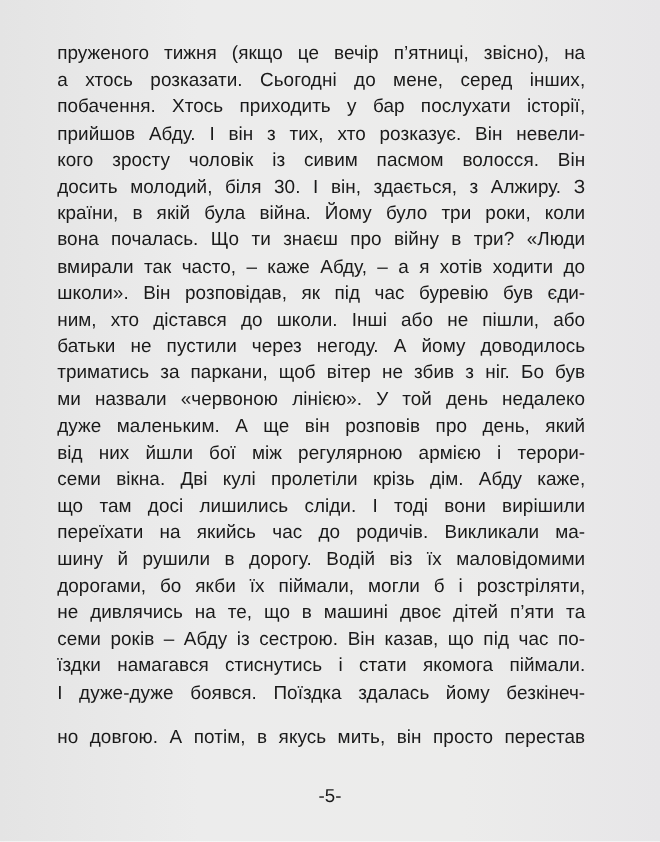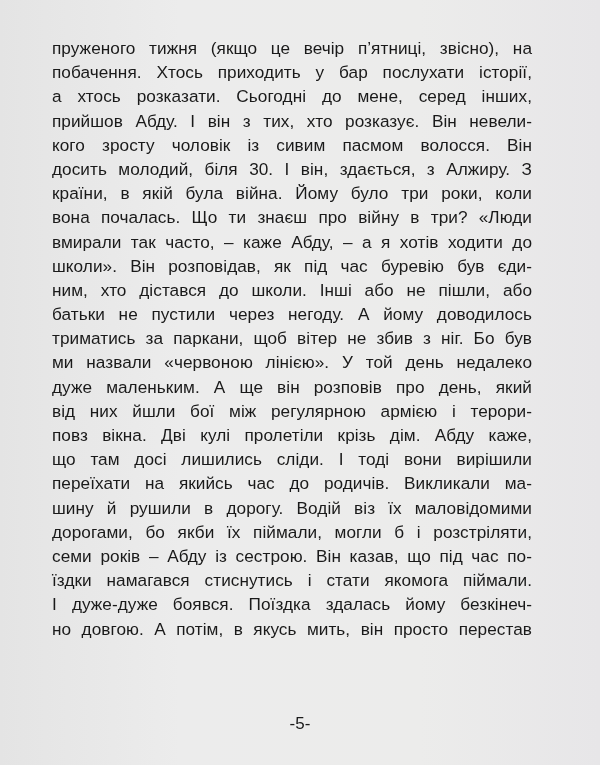--- a/index.html
+++ b/index.html
@@ -31,57 +31,59 @@
       height: 24.2px;
       line-height: 24.2px;
       font-size: 17.2px;
       text-align: justify;
       text-align-last: justify;
       white-space: nowrap;
       letter-spacing: 0.05px;
     }
     .line.last {
       text-align-last: justify;
+      margin-top: 16px;
     }
     .page-number {
       position: absolute;
       left: 0;
       width: 600px;
       top: 712px;
       text-align: center;
       font-size: 17px;
       line-height: 24px;
       color: #1a1a1a;
     }
   </style>
 </head>
 <body>
 
 <div class="page">
   <div class="body-text">
     <span class="line">пруженого тижня (якщо це вечір п’ятниці, звісно), на</span>
+    <span class="line">а хтось розказати. Сьогодні до мене, серед інших,</span>
     <span class="line">побачення. Хтось приходить у бар послухати історії,</span>
-    <span class="line">а хтось розказати. Сьогодні до мене, серед інших,</span>
     <span class="line">прийшов Абду. І він з тих, хто розказує. Він невели-</span>
     <span class="line">кого зросту чоловік із сивим пасмом волосся. Він</span>
     <span class="line">досить молодий, біля 30. І він, здається, з Алжиру. З</span>
     <span class="line">країни, в якій була війна. Йому було три роки, коли</span>
     <span class="line">вона почалась. Що ти знаєш про війну в три? «Люди</span>
     <span class="line">вмирали так часто, – каже Абду, – а я хотів ходити до</span>
     <span class="line">школи». Він розповідав, як під час буревію був єди-</span>
     <span class="line">ним, хто дістався до школи. Інші або не пішли, або</span>
     <span class="line">батьки не пустили через негоду. А йому доводилось</span>
     <span class="line">триматись за паркани, щоб вітер не збив з ніг. Бо був</span>
     <span class="line">ми назвали «червоною лінією». У той день недалеко</span>
     <span class="line">дуже маленьким. А ще він розповів про день, який</span>
     <span class="line">від них йшли бої між регулярною армією і терори-</span>
-    <span class="line">повз вікна. Дві кулі пролетіли крізь дім. Абду каже,</span>
+    <span class="line">семи вікна. Дві кулі пролетіли крізь дім. Абду каже,</span>
     <span class="line">що там досі лишились сліди. І тоді вони вирішили</span>
     <span class="line">переїхати на якийсь час до родичів. Викликали ма-</span>
     <span class="line">шину й рушили в дорогу. Водій віз їх маловідомими</span>
     <span class="line">дорогами, бо якби їх піймали, могли б і розстріляти,</span>
+    <span class="line">не дивлячись на те, що в машині двоє дітей п’яти та</span>
     <span class="line">семи років – Абду із сестрою. Він казав, що під час по-</span>
     <span class="line">їздки намагався стиснутись і стати якомога піймали.</span>
     <span class="line">І дуже-дуже боявся. Поїздка здалась йому безкінеч-</span>
     <span class="line last">но довгою. А потім, в якусь мить, він просто перестав</span>
   </div>
   <div class="page-number">-5-</div>
 </div>
 
 </body></html>

